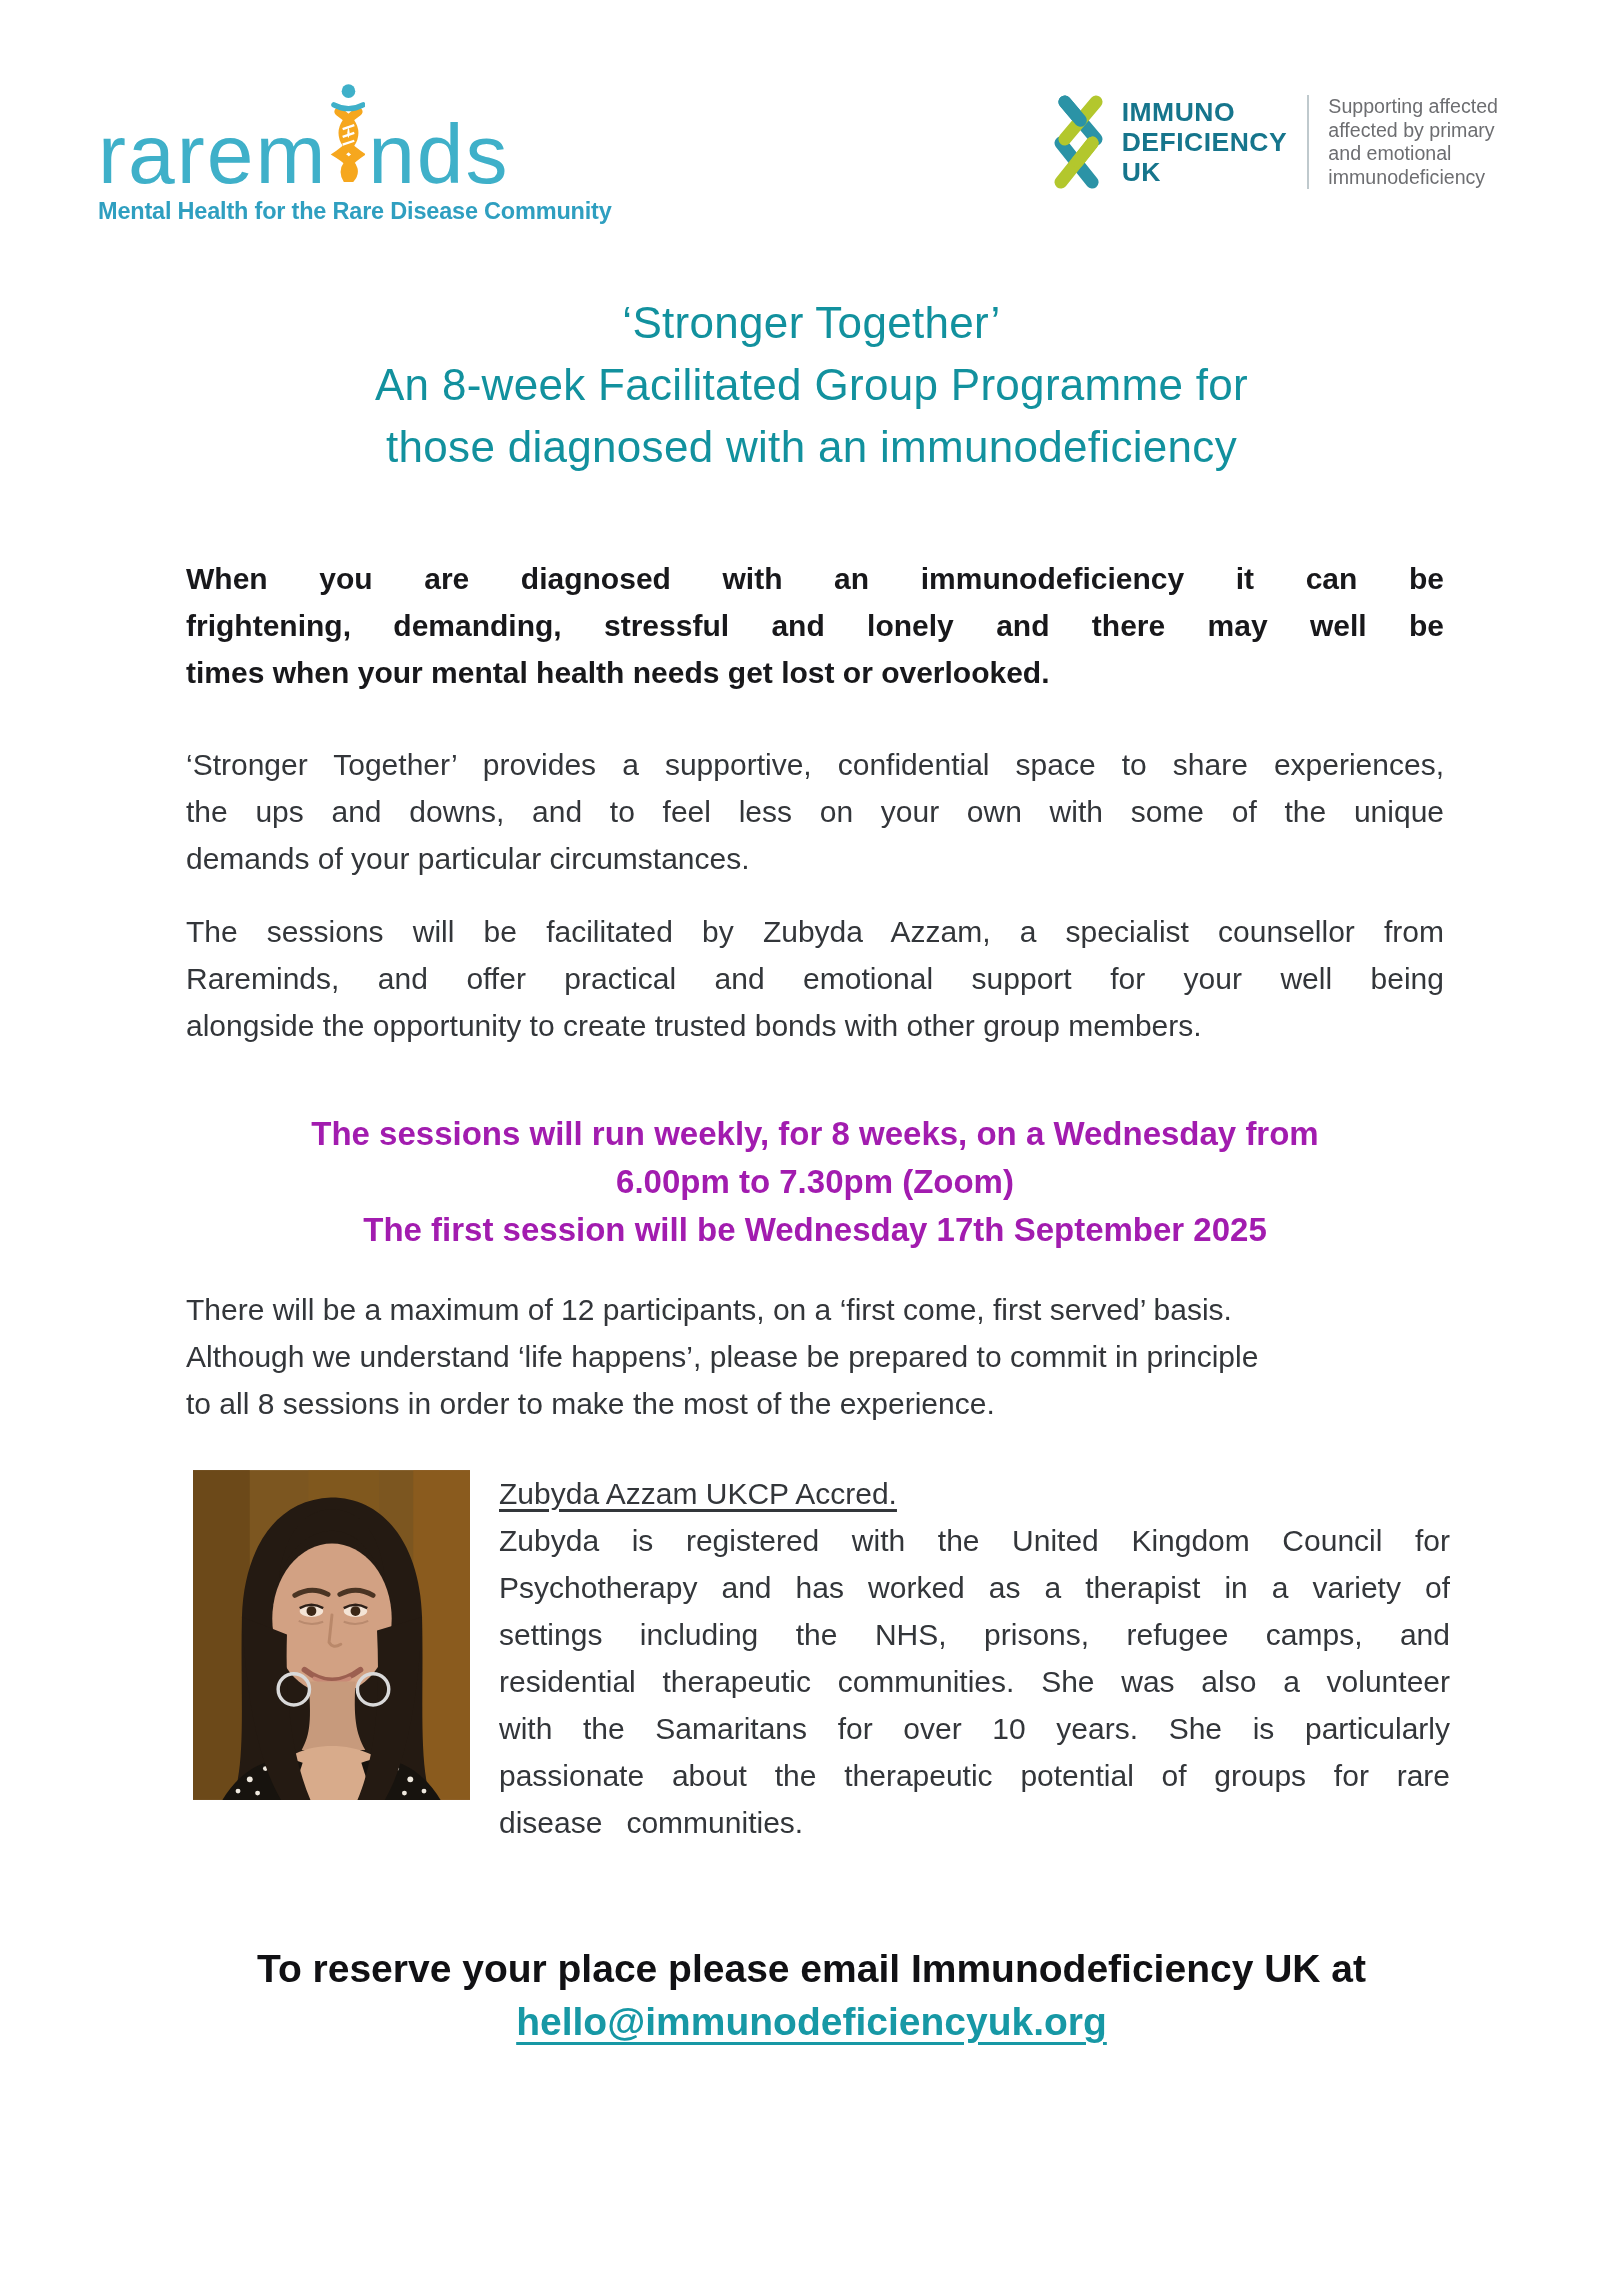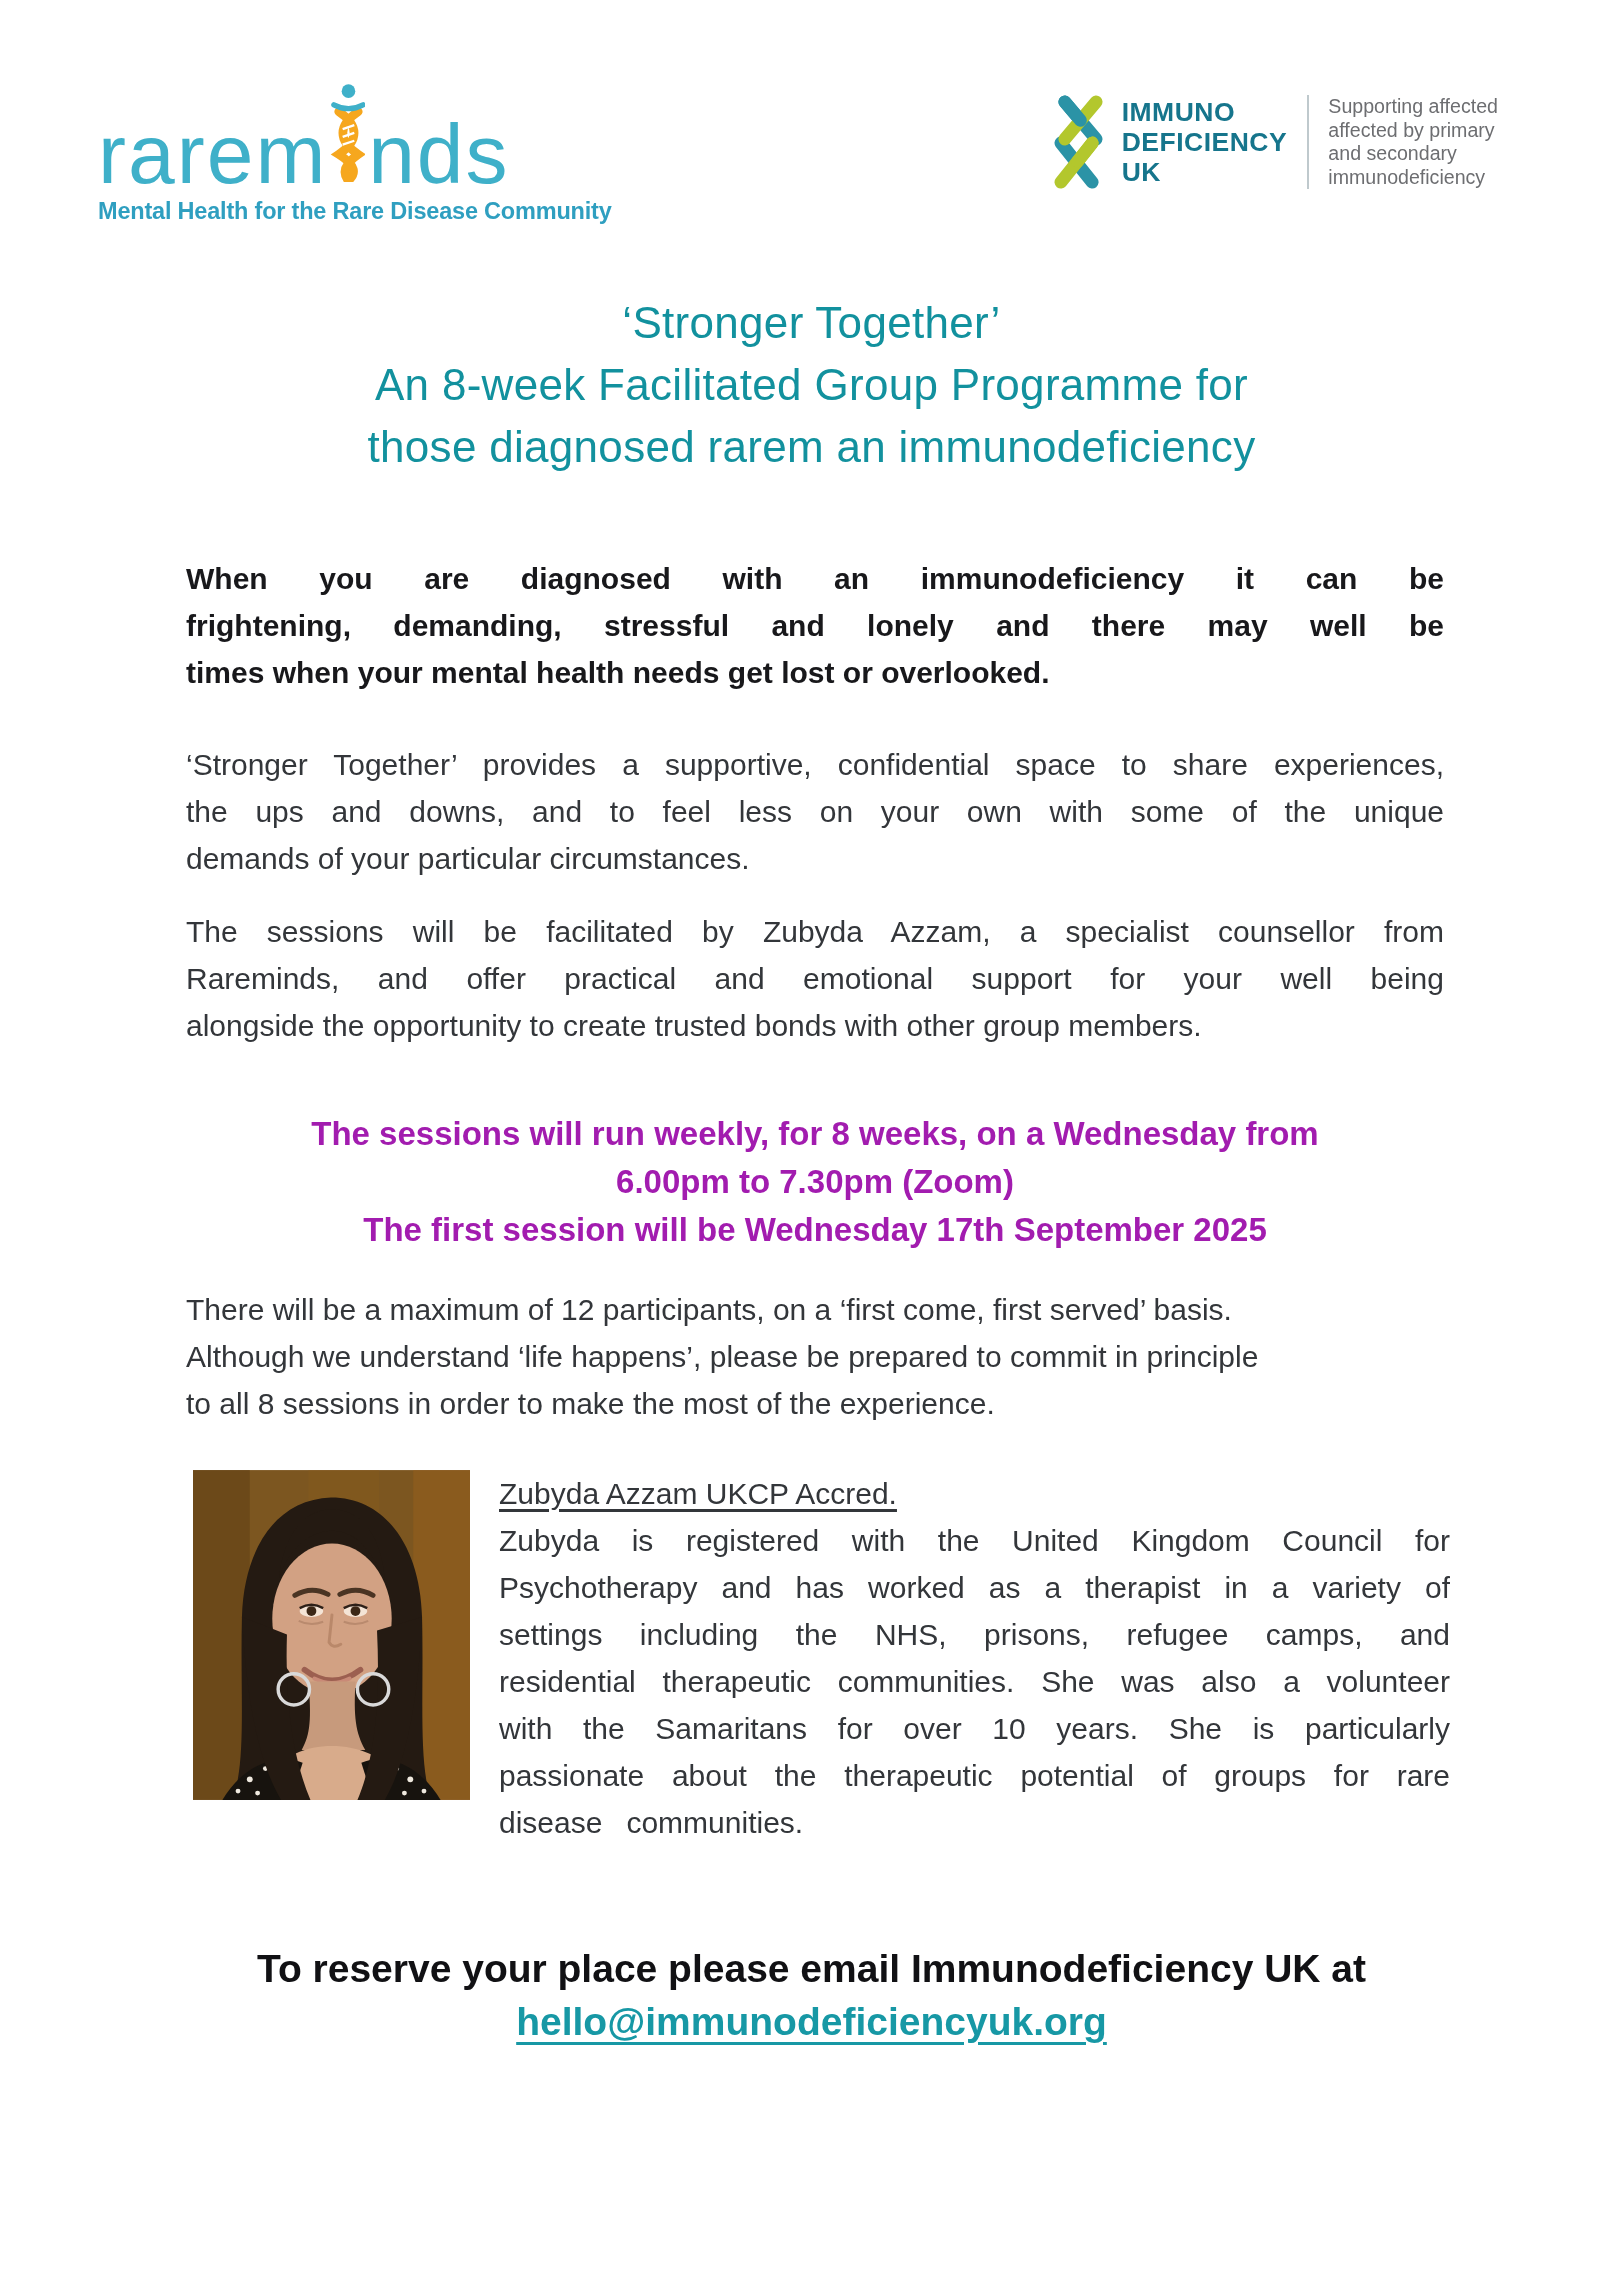--- a/index.html
+++ b/index.html
@@ -76,29 +76,29 @@
     </svg>
     <div class="iduk-name">
       <div>IMMUNO</div>
       <div>DEFICIENCY</div>
       <div>UK</div>
     </div>
     <div class="iduk-divider"></div>
     <div class="iduk-tagline">
       <div>Supporting affected</div>
       <div>affected by primary</div>
-      <div>and secondary</div>
+      <div>and emotional</div>
       <div>immunodeficiency</div>
     </div>
   </div>
 
   <section class="title">
     <div>‘Stronger Together’</div>
     <div>An 8-week Facilitated Group Programme for</div>
-    <div>those diagnosed rarem an immunodeficiency</div>
+    <div>those diagnosed with an immunodeficiency</div>
   </section>
 
   <section class="para bold p1">
     <div class="jl">When you are diagnosed with an immunodeficiency it can be</div>
     <div class="jl">frightening, demanding, stressful and lonely and there may well be</div>
     <div class="ll">times when your mental health needs get lost or overlooked.</div>
   </section>
 
   <section class="para p2">
     <div class="jl">‘Stronger Together’ provides a supportive, confidential space to share experiences,</div>

